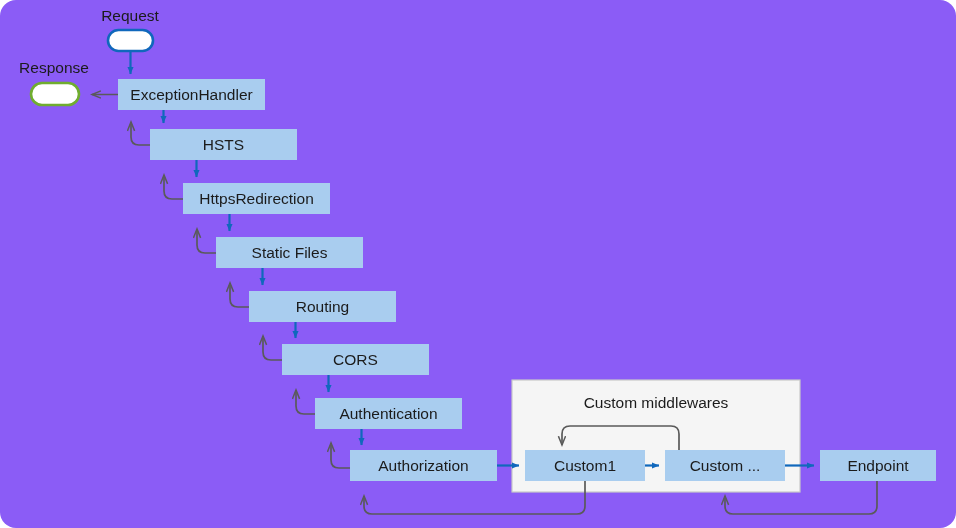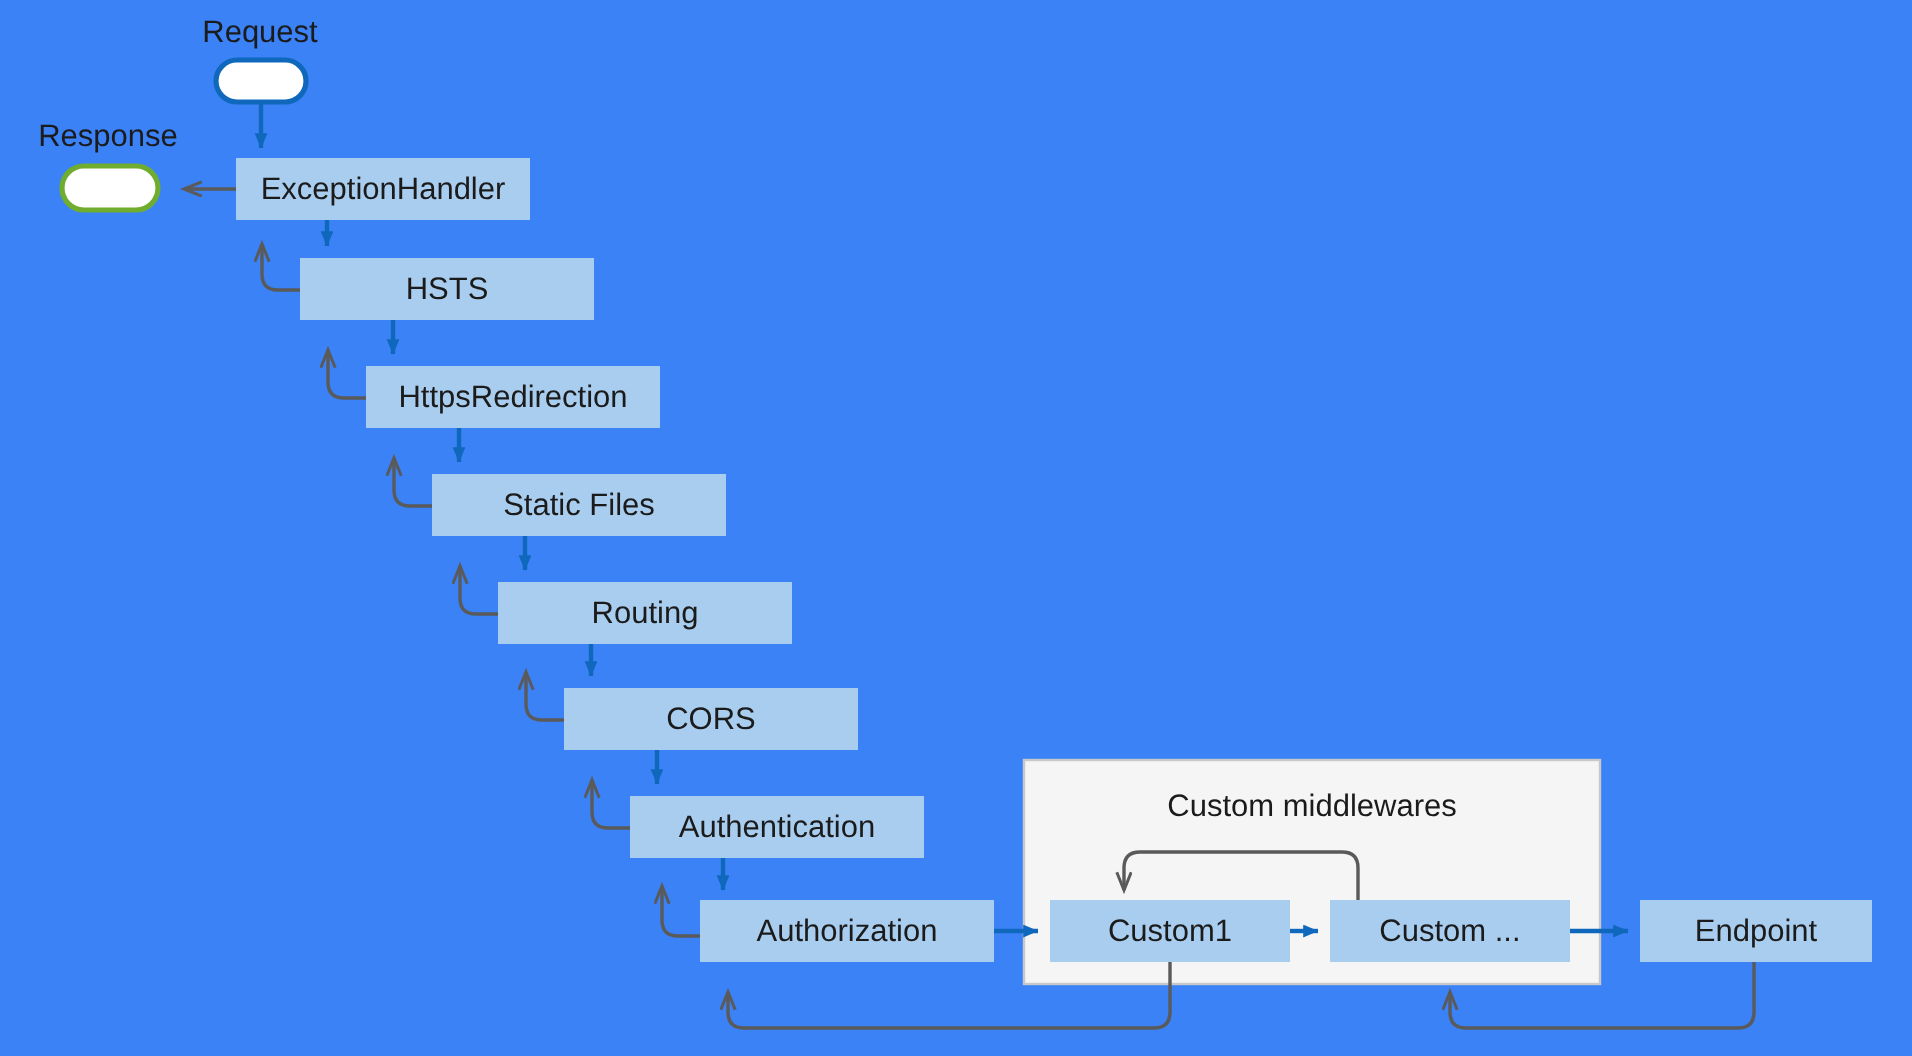--- a/index.html
+++ b/index.html
@@ -4,23 +4,24 @@
 <style>
   html, body {
     margin: 0;
     padding: 0;
     background: #ffffff;
   }
   #stage {
     position: relative;
     width: 956px;
     height: 528px;
-    background: #3b82f6;
+    background: #8b5cf6;
     font-family: "Liberation Sans", sans-serif;
     overflow: hidden;
+    border-radius: 16px;
   }
   svg#diagram {
     position: absolute;
     left: 0;
     top: 0;
     width: 956px;
     height: 528px;
     display: block;
   }
   .box-rect {

